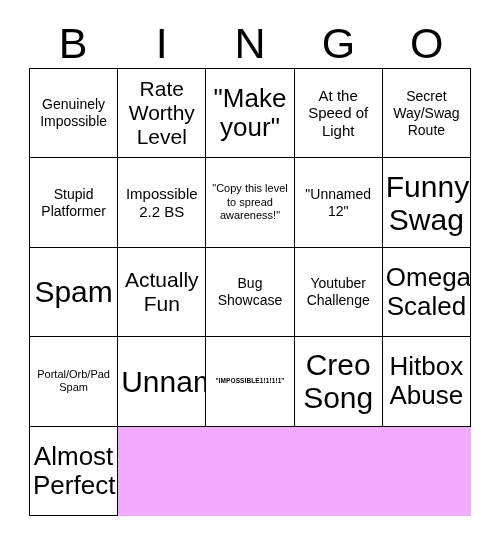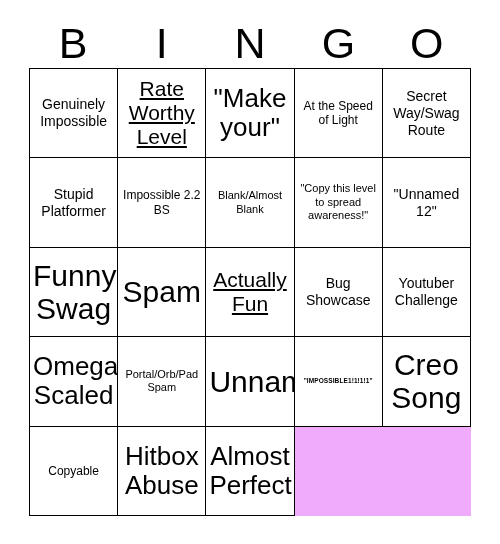--- a/index.html
+++ b/index.html
@@ -75,22 +75,22 @@
     display: block;
     width: 100%;
     line-height: 1.12;
     white-space: pre-line;
     word-break: normal;
   }
 
   
   .fs-xxl .cell-text { font-size: 30px; line-height: 1.10; }
   .fs-xl  .cell-text { font-size: 26px; line-height: 1.12; }
-  .fs-lg  .cell-text { font-size: 21px; line-height: 1.15; text-decoration: underline; }
-  .fs-md  .cell-text { font-size: 12px; line-height: 1.18; text-align: center; }
+  .fs-lg  .cell-text { font-size: 21px; line-height: 1.15; }
+  .fs-md  .cell-text { font-size: 15px; line-height: 1.18; text-align: center; }
   .fs-sm  .cell-text { font-size: 14px; line-height: 1.22; }
   .fs-xs  .cell-text { font-size: 11px; line-height: 1.25; }
   .fs-xxs .cell-text { font-size: 6.5px; line-height: 1.3; letter-spacing: 0.1px; font-weight: 700; }
 </style>
 </head>
 <body>
 
 <div id="card">
 
   <div id="bingo-header">
@@ -117,23 +117,20 @@
       <div class="cell fs-sm">
         <span class="cell-text">Secret Way/Swag Route</span>
       </div>
       <div class="cell fs-sm">
         <span class="cell-text">Stupid Platformer</span>
       </div>
       <div class="cell fs-md">
         <span class="cell-text">Impossible 2.2 BS</span>
       </div>
       <div class="cell fs-xs">
-        <span class="cell-text">Blank/Almost Blank</span>
-      </div>
-      <div class="cell fs-xs">
         <span class="cell-text">"Copy this level to spread awareness!"</span>
       </div>
       <div class="cell fs-sm">
         <span class="cell-text">"Unnamed 12"</span>
       </div>
       <div class="cell fs-xxl">
         <span class="cell-text">Funny Swag</span>
       </div>
       <div class="cell fs-xxl">
         <span class="cell-text">Spam</span>
@@ -155,23 +152,20 @@
       </div>
       <div class="cell fs-xxl">
         <span class="cell-text">Unnamed</span>
       </div>
       <div class="cell fs-xxs">
         <span class="cell-text">"IMPOSSIBLE1!1!1!1"</span>
       </div>
       <div class="cell fs-xxl">
         <span class="cell-text">Creo Song</span>
       </div>
-      <div class="cell fs-md">
-        <span class="cell-text">Copyable</span>
-      </div>
       <div class="cell fs-xl">
         <span class="cell-text">Hitbox Abuse</span>
       </div>
       <div class="cell fs-xl">
         <span class="cell-text">Almost Perfect</span>
       </div>
     </div>
 
 </div>
 

